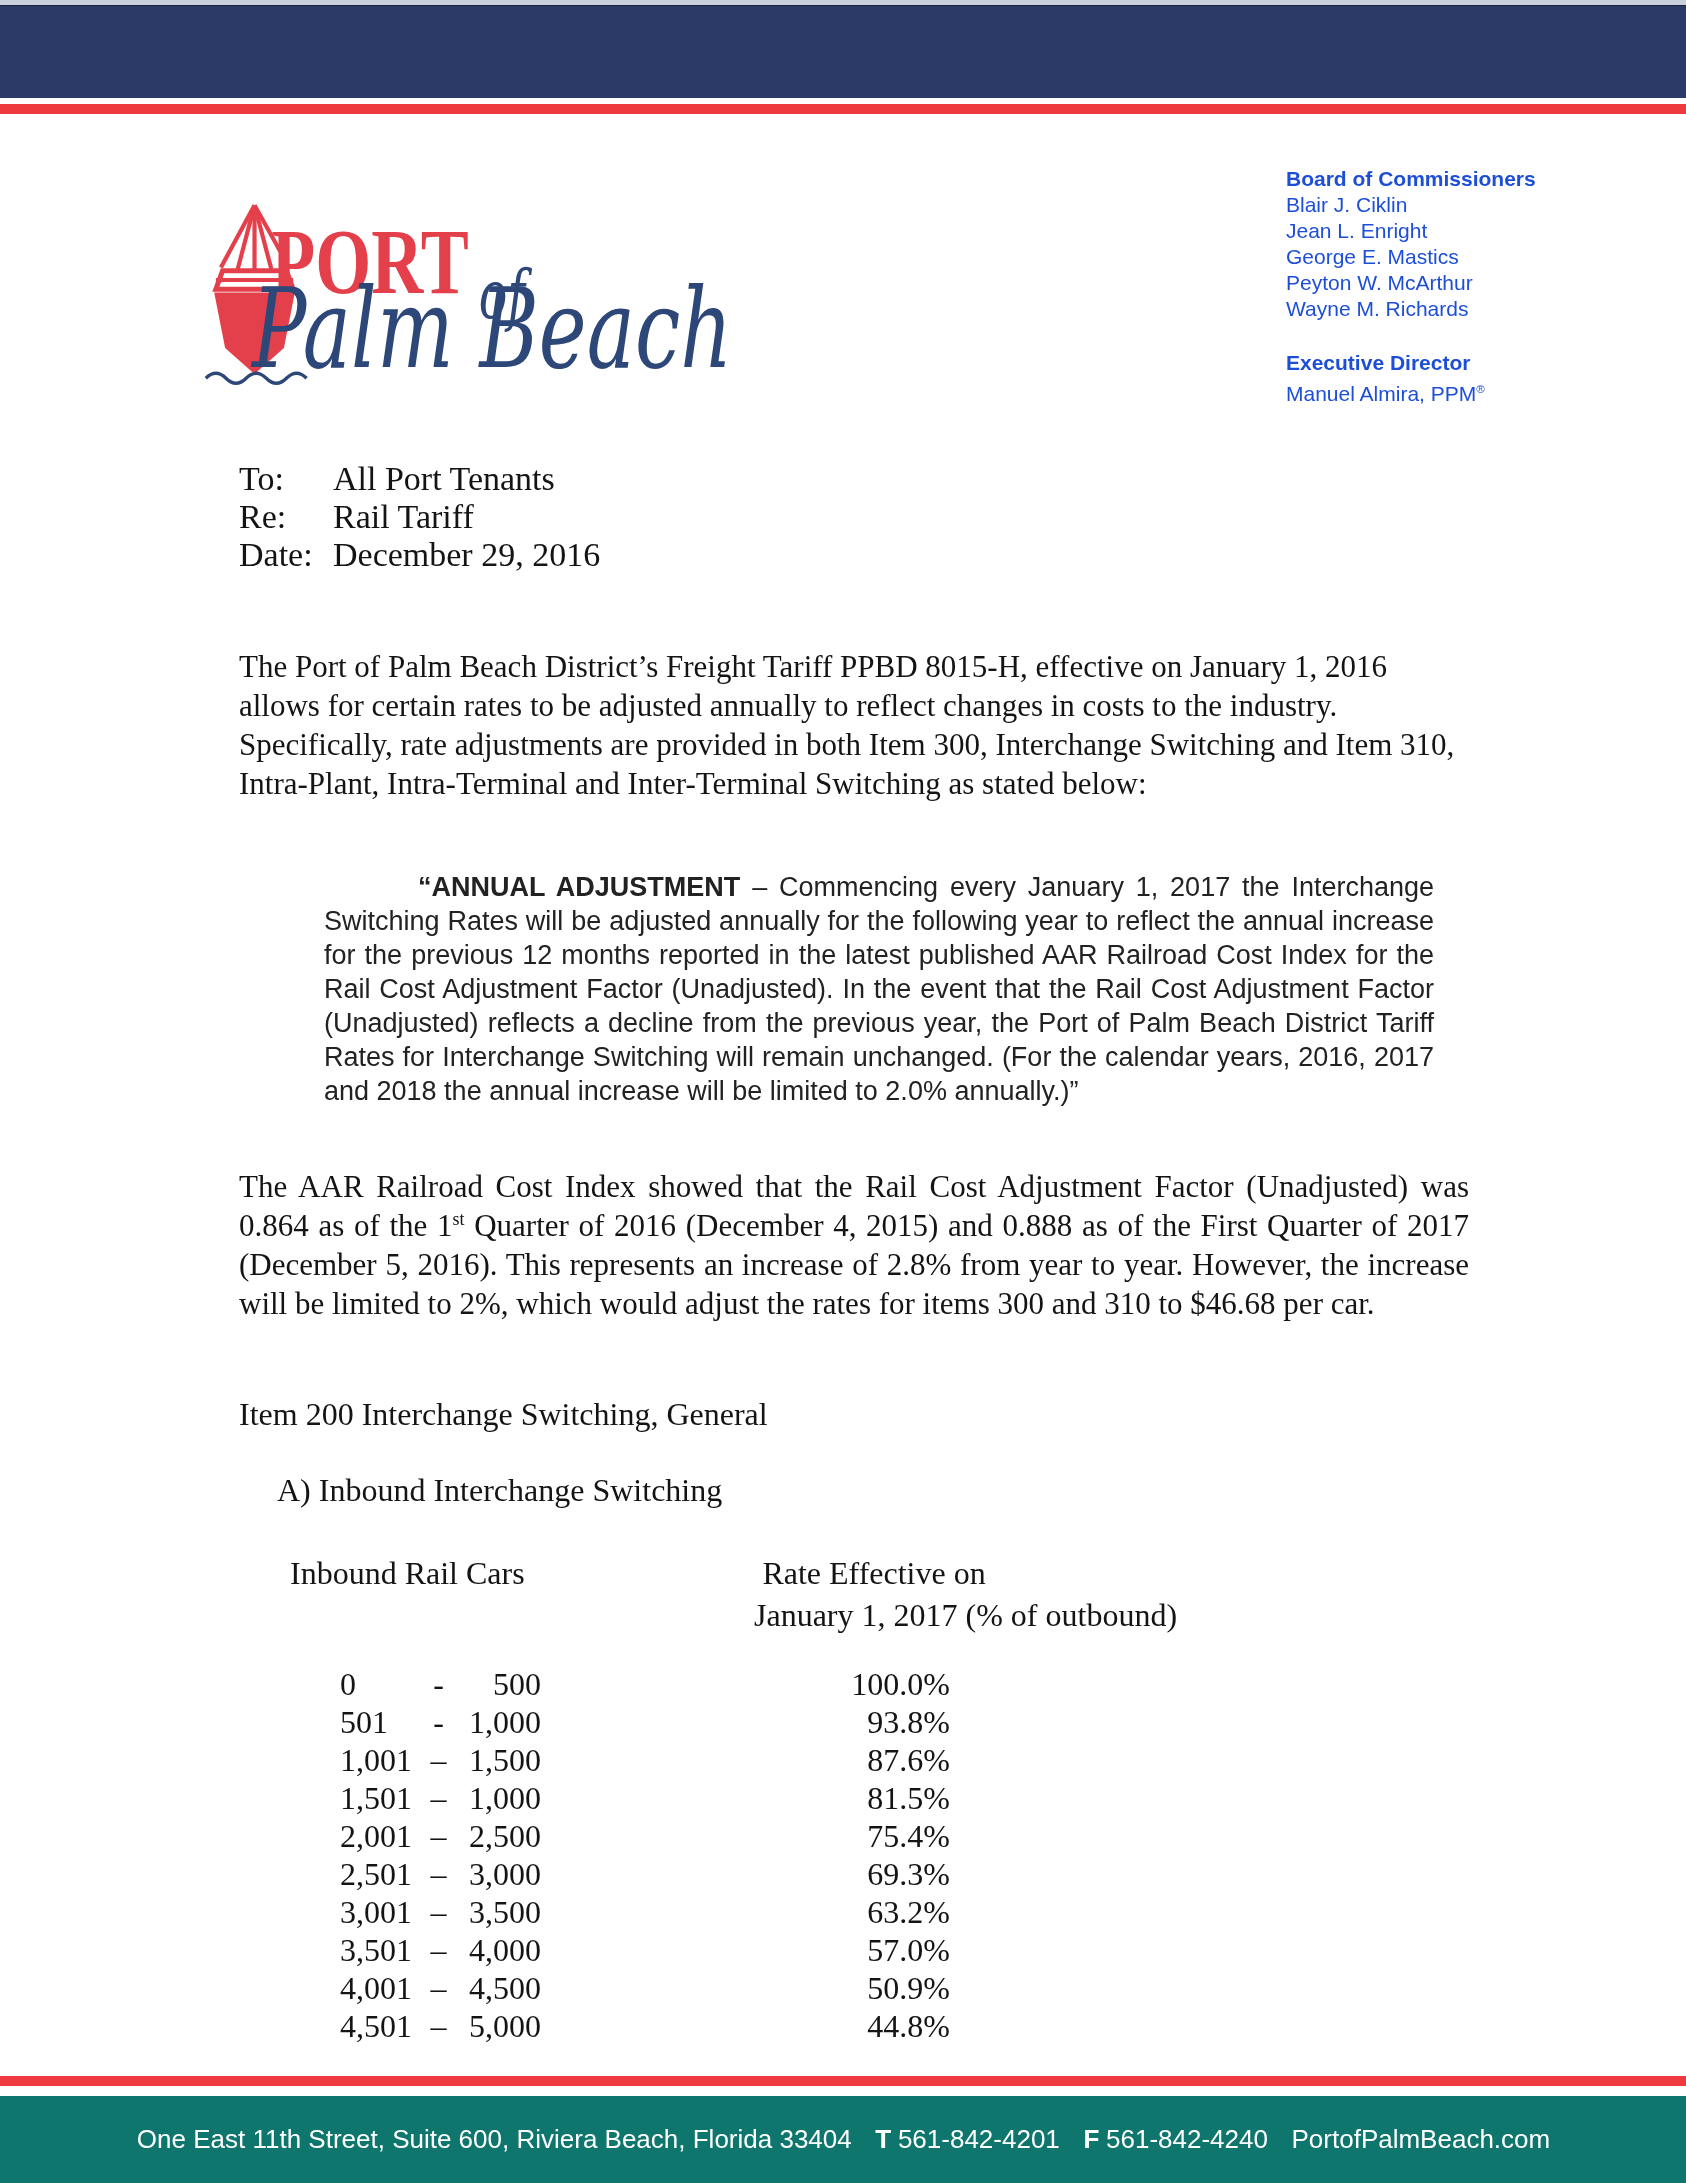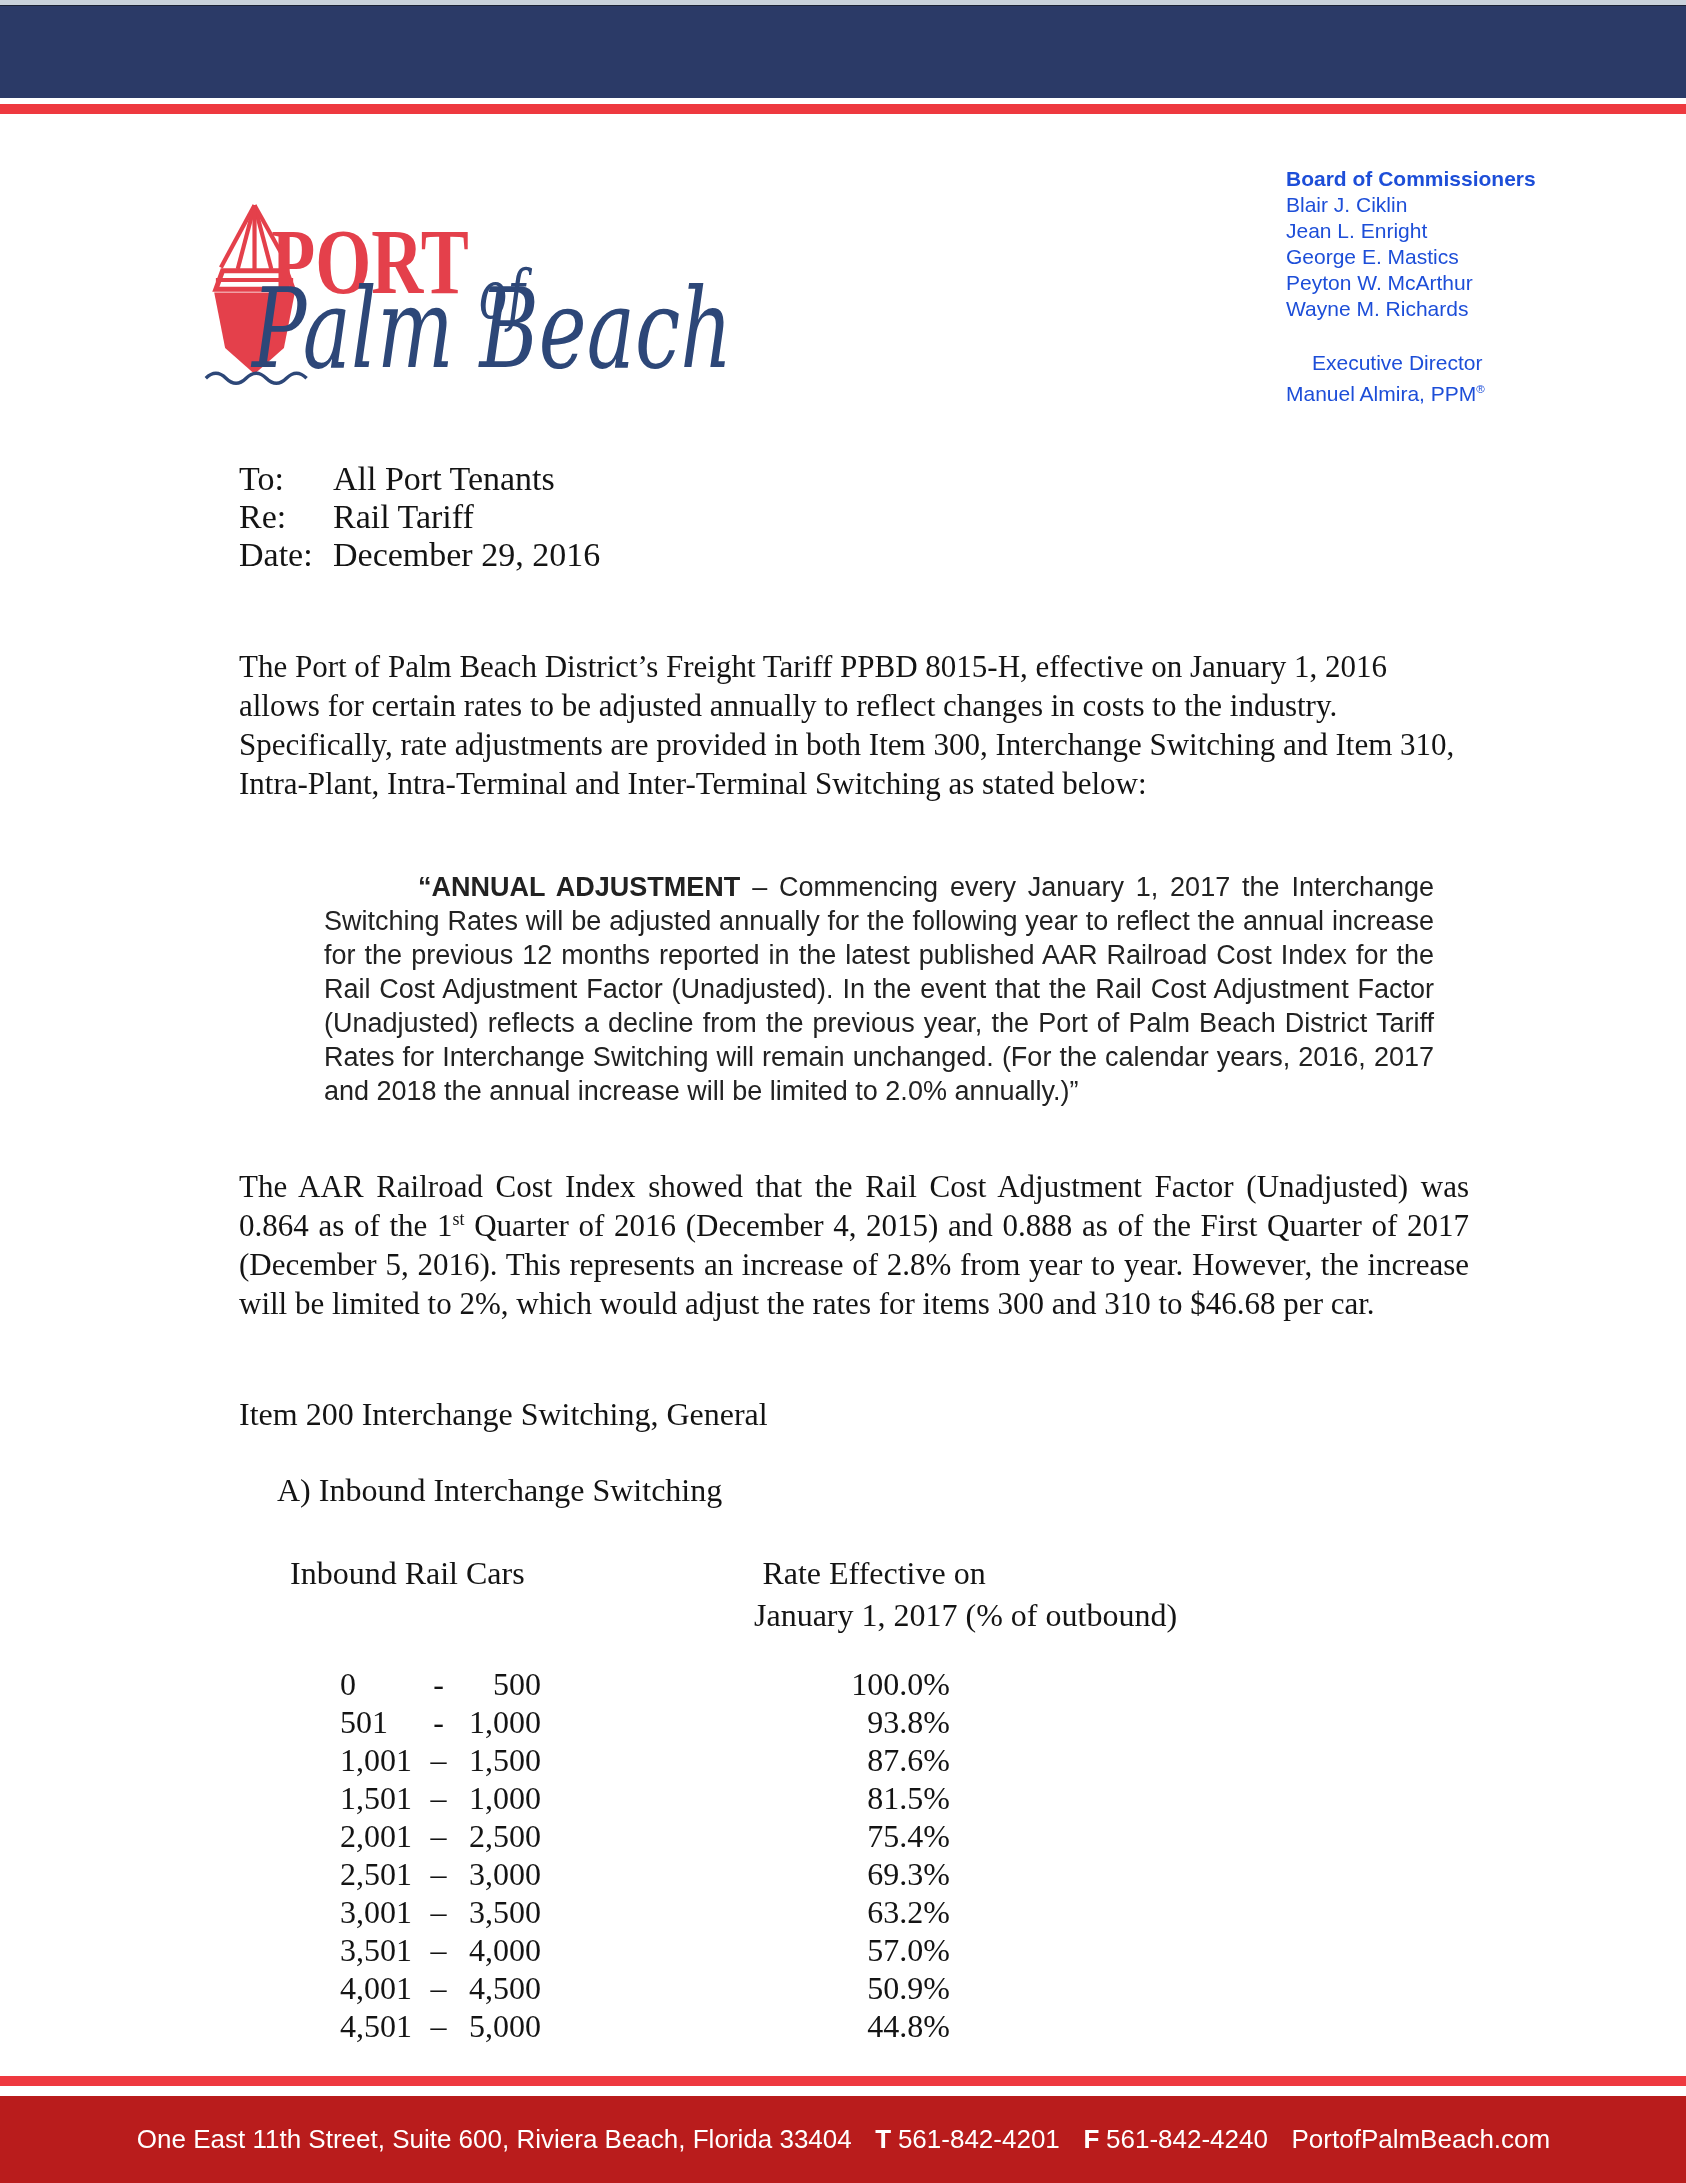--- a/index.html
+++ b/index.html
@@ -19,21 +19,21 @@
   
   .logo{position:absolute;left:189px;top:200px;width:588px;height:202px;}
 
   
   .commissioners{
     position:absolute;left:1286px;top:166px;
     font-family:"Liberation Sans", sans-serif;
     font-size:21px;line-height:26px;color:#1d4ed8;
   }
   .commissioners .head{font-weight:bold;}
-  .commissioners .exec-head{font-weight:normal;margin-top:28px;margin-left:26px;}
+  .commissioners .exec-head{font-weight:bold;margin-top:28px;}
   .commissioners sup{font-size:0.55em;}
 
   
   .memo{position:absolute;left:239px;top:460px;font-size:34px;line-height:38px;}
   .memo-row{display:flex;}
   .memo-label{width:94px;flex:0 0 94px;}
 
   
   .para1{position:absolute;left:239px;top:647px;width:1230px;font-size:31px;line-height:39px;}
   .quote{
@@ -56,21 +56,21 @@
   .rate-rows{position:absolute;left:340px;top:1666px;width:610px;font-size:32px;}
   .rate-row{display:flex;height:38px;align-items:baseline;}
   .rate-row .from{width:80px;flex:0 0 80px;}
   .rate-row .sep{width:37px;flex:0 0 37px;text-align:center;}
   .rate-row .to{width:84px;flex:0 0 84px;text-align:right;}
   .rate-row .rate{flex:1;text-align:right;}
 
   
   .footer-red{position:absolute;left:0;top:2076px;width:1687px;height:10px;background:#ee393f;}
   .footer-navy{
-    position:absolute;left:0;top:2096px;width:1687px;height:87px;background:#b91c1c;
+    position:absolute;left:0;top:2096px;width:1687px;height:87px;background:#0f766e;
     display:flex;align-items:center;justify-content:center;
     font-family:"Liberation Sans", sans-serif;font-size:26px;color:#ffffff;
   }
   .footer-navy .seg{margin:0 11.8px;white-space:nowrap;}
   .footer-navy .lbl{font-weight:bold;margin-right:6.7px;}
 </style>
 </head>
 <body>
 
 <div class="page">

